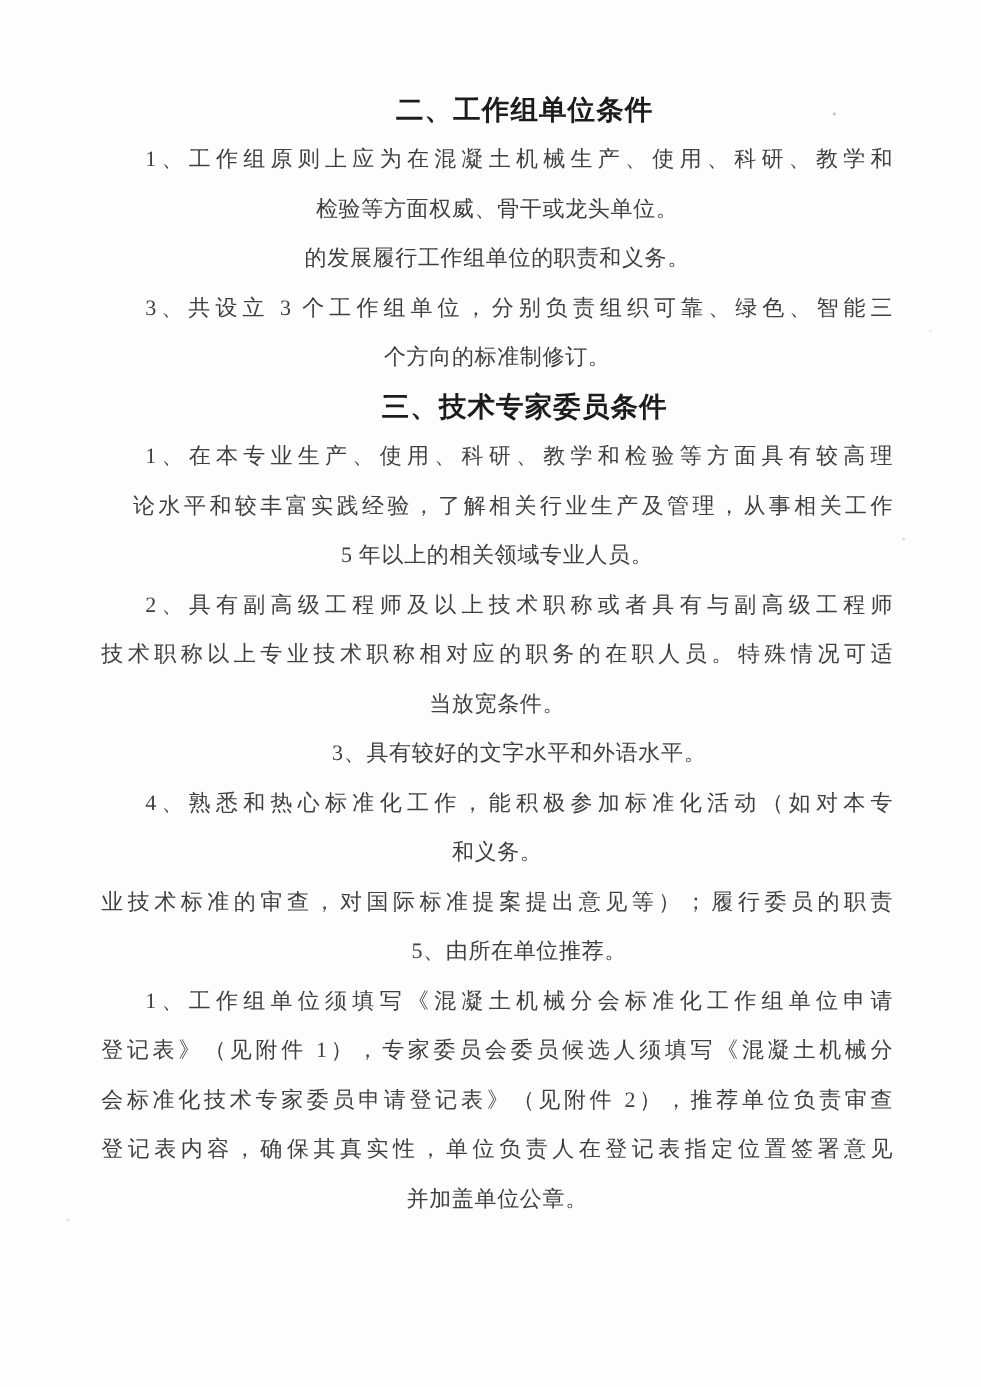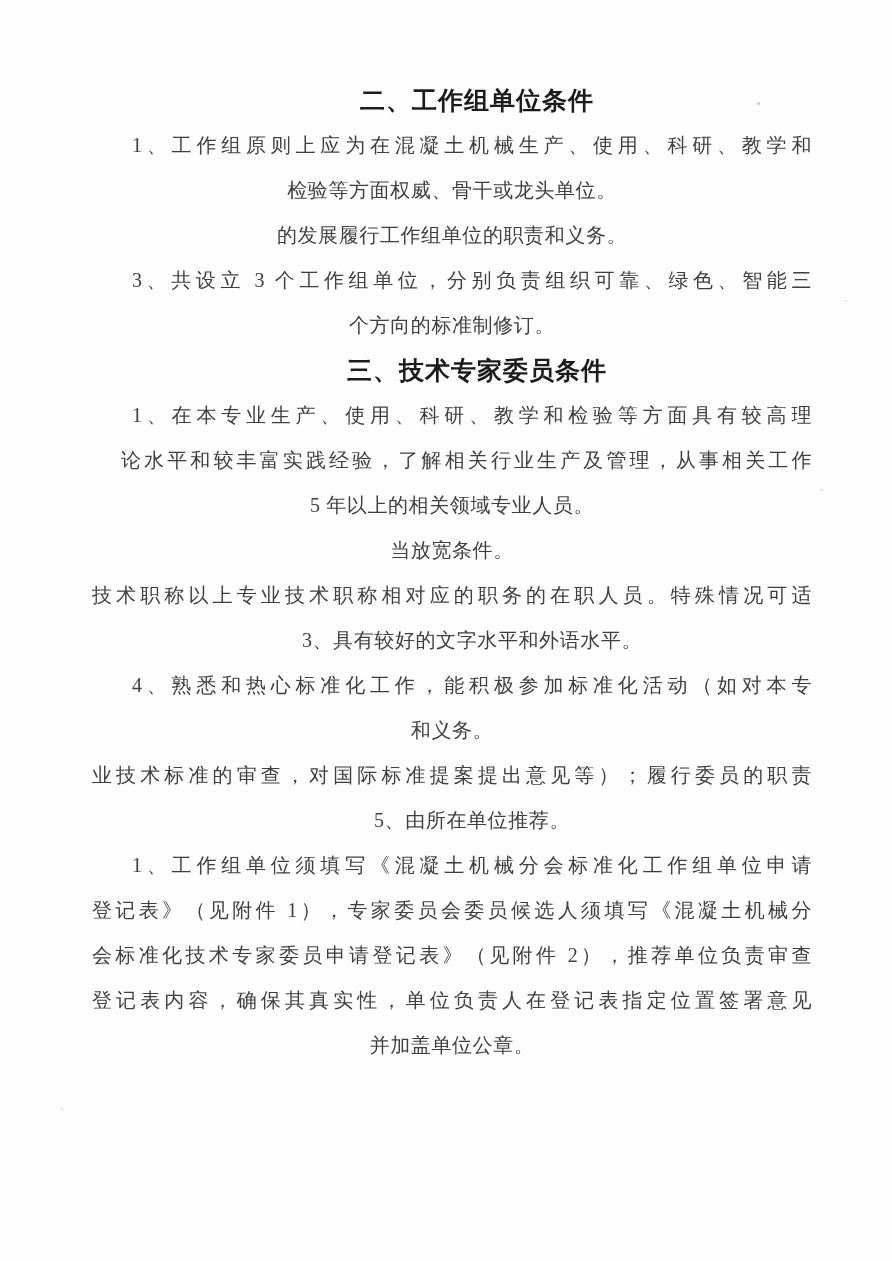--- a/index.html
+++ b/index.html
@@ -68,22 +68,23 @@
       <div class="line heading" style="color: rgb(28, 28, 28);">二、工作组单位条件</div>
       <div class="line body indent fill" style="color: rgb(63, 63, 63);">1、工作组原则上应为在混凝土机械生产、使用、科研、教学和</div>
       <div class="line body" style="color: rgb(63, 63, 63);">检验等方面权威、骨干或龙头单位。</div>
       <div class="line body" style="color: rgb(63, 63, 63);">的发展履行工作组单位的职责和义务。</div>
       <div class="line body indent fill" style="color: rgb(63, 63, 63);">3、共设立 3 个工作组单位，分别负责组织可靠、绿色、智能三</div>
       <div class="line body" style="color: rgb(63, 63, 63);">个方向的标准制修订。</div>
       <div class="line heading" style="color: rgb(28, 28, 28);">三、技术专家委员条件</div>
       <div class="line body indent fill" style="color: rgb(63, 63, 63);">1、在本专业生产、使用、科研、教学和检验等方面具有较高理</div>
       <div class="line body fill" style="color: rgb(63, 63, 63); margin-left: 29px;">论水平和较丰富实践经验，了解相关行业生产及管理，从事相关工作</div>
       <div class="line body" style="color: rgb(63, 63, 63);">5 年以上的相关领域专业人员。</div>
+      <div class="line body indent fill" style="color: rgb(63, 63, 63);">2、具有副高级工程师及以上技术职称或者具有与副高级工程师</div>
+      <div class="line body fill" style="color: rgb(63, 63, 63);">技术职称以上专业技术职称相对应的职务的在职人员。特殊情况可适</div>
       <div class="line body" style="color: rgb(63, 63, 63);">当放宽条件。</div>
-      <div class="line body fill" style="color: rgb(63, 63, 63);">技术职称以上专业技术职称相对应的职务的在职人员。特殊情况可适</div>
       <div class="line body indent" style="color: rgb(63, 63, 63);">3、具有较好的文字水平和外语水平。</div>
       <div class="line body indent fill" style="color: rgb(63, 63, 63);">4、熟悉和热心标准化工作，能积极参加标准化活动（如对本专</div>
       <div class="line body" style="color: rgb(63, 63, 63);">和义务。</div>
       <div class="line body fill" style="color: rgb(63, 63, 63);">业技术标准的审查，对国际标准提案提出意见等）；履行委员的职责</div>
       <div class="line body indent" style="color: rgb(63, 63, 63);">5、由所在单位推荐。</div>
       <div class="line body indent fill" style="color: rgb(63, 63, 63); font-family: Liberation Serif, serif;">1、工作组单位须填写《混凝土机械分会标准化工作组单位申请</div>
       <div class="line body fill" style="color: rgb(63, 63, 63);">登记表》（见附件 1），专家委员会委员候选人须填写《混凝土机械分</div>
       <div class="line body fill" style="color: rgb(63, 63, 63);">会标准化技术专家委员申请登记表》（见附件 2），推荐单位负责审查</div>
       <div class="line body fill" style="color: rgb(63, 63, 63);">登记表内容，确保其真实性，单位负责人在登记表指定位置签署意见</div>
       <div class="line body" style="color: rgb(63, 63, 63);">并加盖单位公章。</div>

